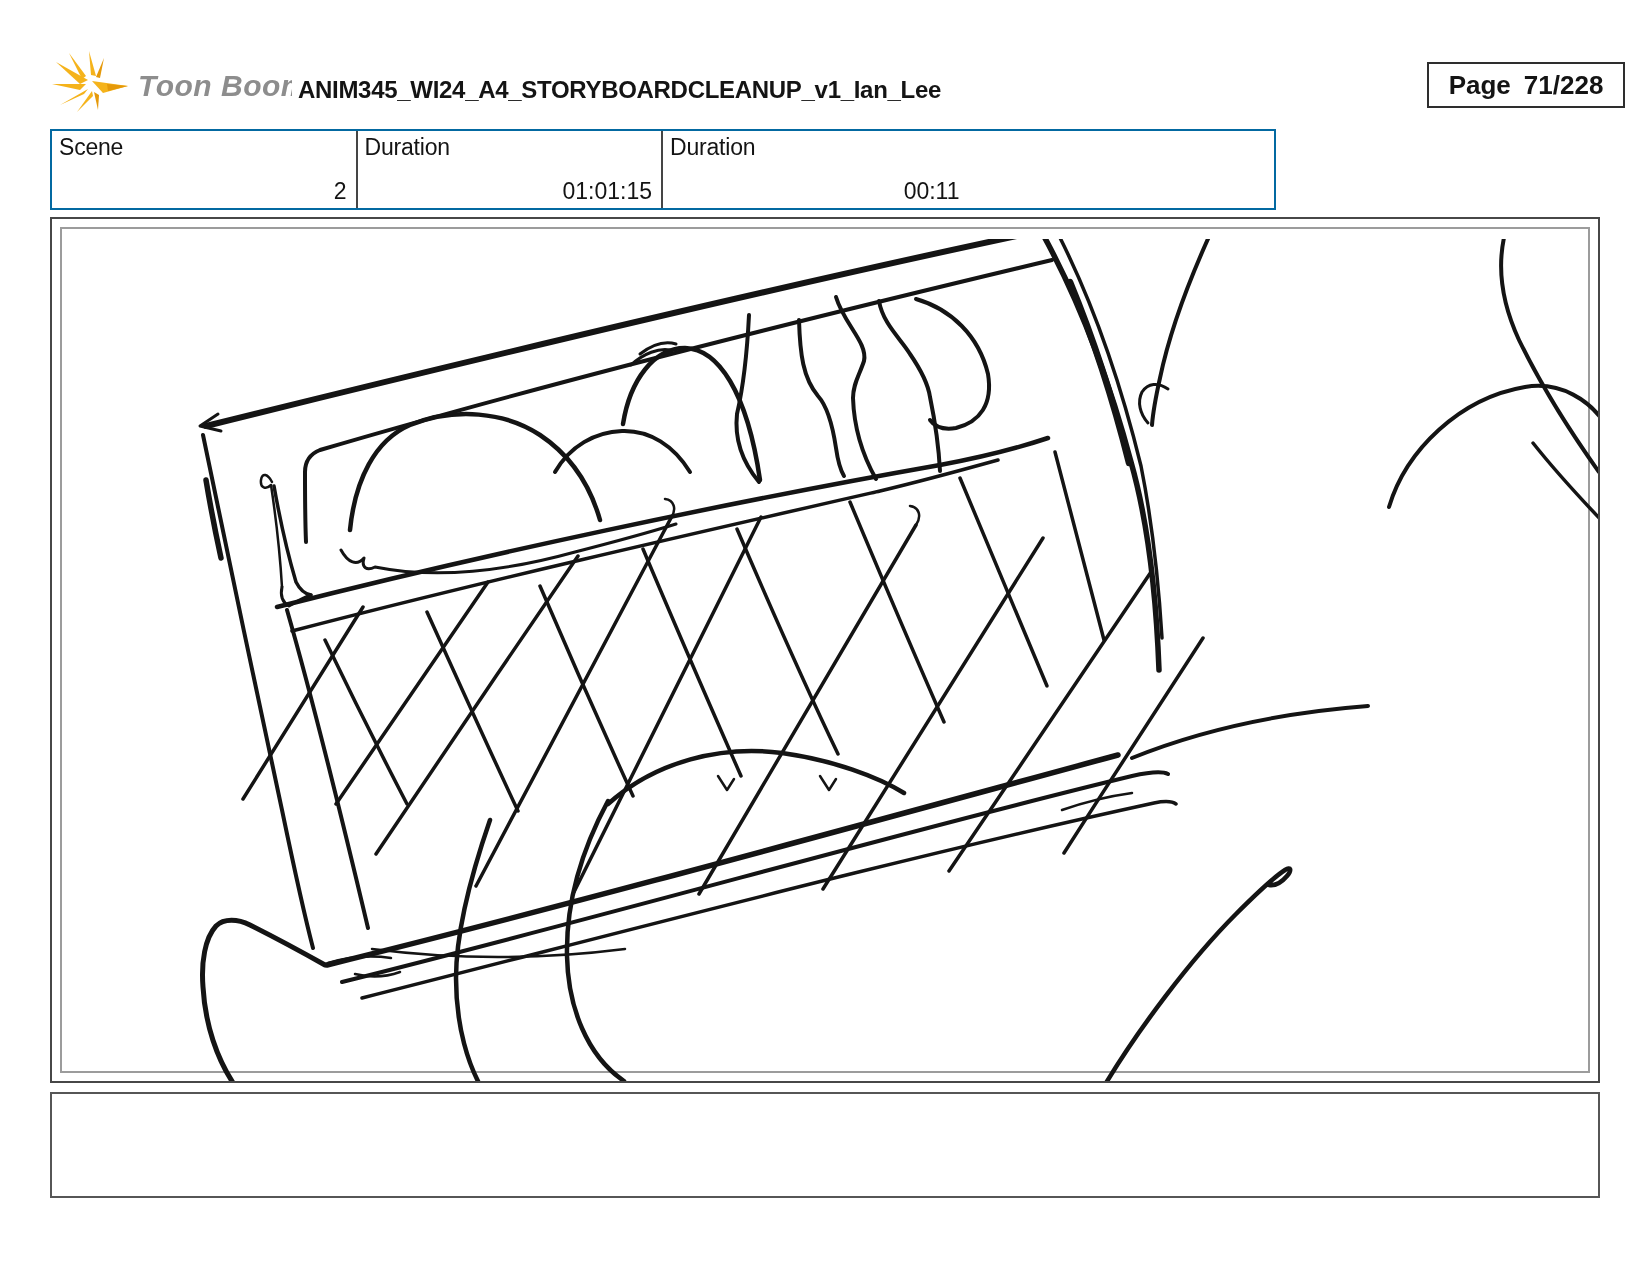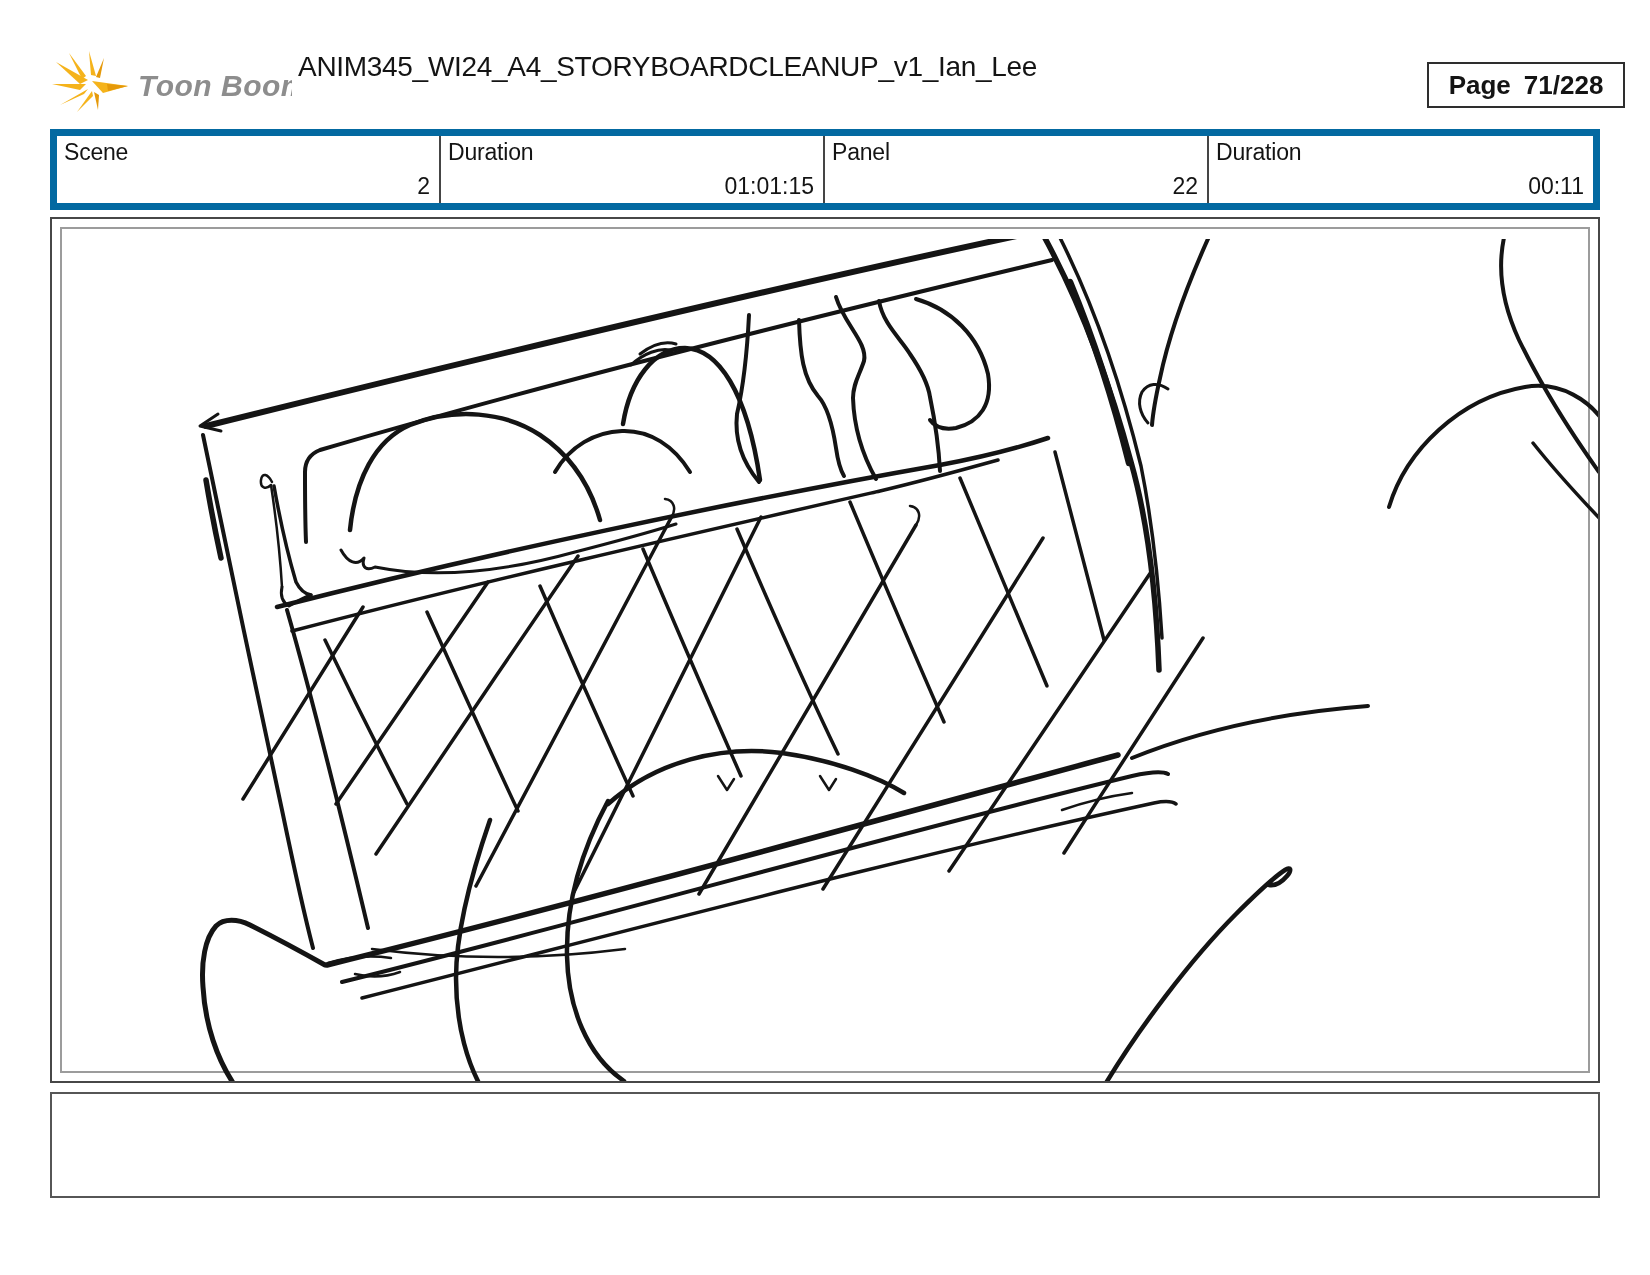--- a/index.html
+++ b/index.html
@@ -2,28 +2,28 @@
 <html><head>
 <meta charset="utf-8">
 <style>
   * { margin:0; padding:0; box-sizing:border-box; }
   html,body { background:#ffffff; }
   body { font-family:"Liberation Sans", sans-serif; color:#141414; }
   .page { position:relative; width:1650px; height:1275px; background:#ffffff; overflow:hidden; }
 
   
   .logo { position:absolute; left:52px; top:48px; width:240px; height:66px; }
-  .title { position:absolute; left:298px; top:51px; font-size:28px; font-weight:normal; letter-spacing:-0.3px; white-space:nowrap; }
+  .title { position:absolute; left:298px; top:76px; font-size:24px; font-weight:bold; letter-spacing:-0.3px; white-space:nowrap; }
   .pagebox { position:absolute; left:1427px; top:62px; width:198px; height:46px;
              border:2px solid #2e2e2e; display:flex; align-items:center; justify-content:center;
              gap:13px; font-size:26px; font-weight:bold; }
 
   
-  .inforow { position:absolute; left:50px; top:129px; width:1550px; height:81px;
-             border:7px solid #0369a1; display:grid; grid-template-columns:1fr 1fr 1fr 1fr; }
+  .inforow { position:absolute; left:50px; top:129px; width:1226px; height:81px;
+             border:2px solid #0369a1; display:grid; grid-template-columns:1fr 1fr 1fr 1fr; }
   .cell { position:relative; border-right:2px solid #454545; }
   .cell:last-child { border-right:none; }
   .cell .lbl { position:absolute; top:3px; left:7px; font-size:23px; letter-spacing:-0.2px; }
   .cell .val { position:absolute; bottom:3px; right:9px; font-size:23px; }
 
   
   .panel { position:absolute; left:50px; top:217px; width:1550px; height:866px;
            border:2px solid #474747; background:#ffffff; }
   .panel-inner { position:absolute; left:8px; top:8px; right:8px; bottom:8px; border:2px solid #9c9c9c; }
   .sketch { position:absolute; left:10px; top:10px; width:1526px; height:842px; display:block; }
@@ -67,24 +67,20 @@
   </div>
 
   <div class="inforow">
     <div class="cell">
       <div class="lbl">Scene</div>
       <div class="val">2</div>
     </div>
     <div class="cell">
       <div class="lbl">Duration</div>
       <div class="val">01:01:15</div>
-    </div>
-    <div class="cell">
-      <div class="lbl">Panel</div>
-      <div class="val">22</div>
     </div>
     <div class="cell">
       <div class="lbl">Duration</div>
       <div class="val">00:11</div>
     </div>
   </div>
 
   <div class="panel">
     <div class="panel-inner">
       <svg class="sketch" viewBox="62 229 1526 842" preserveAspectRatio="none" aria-hidden="true">

